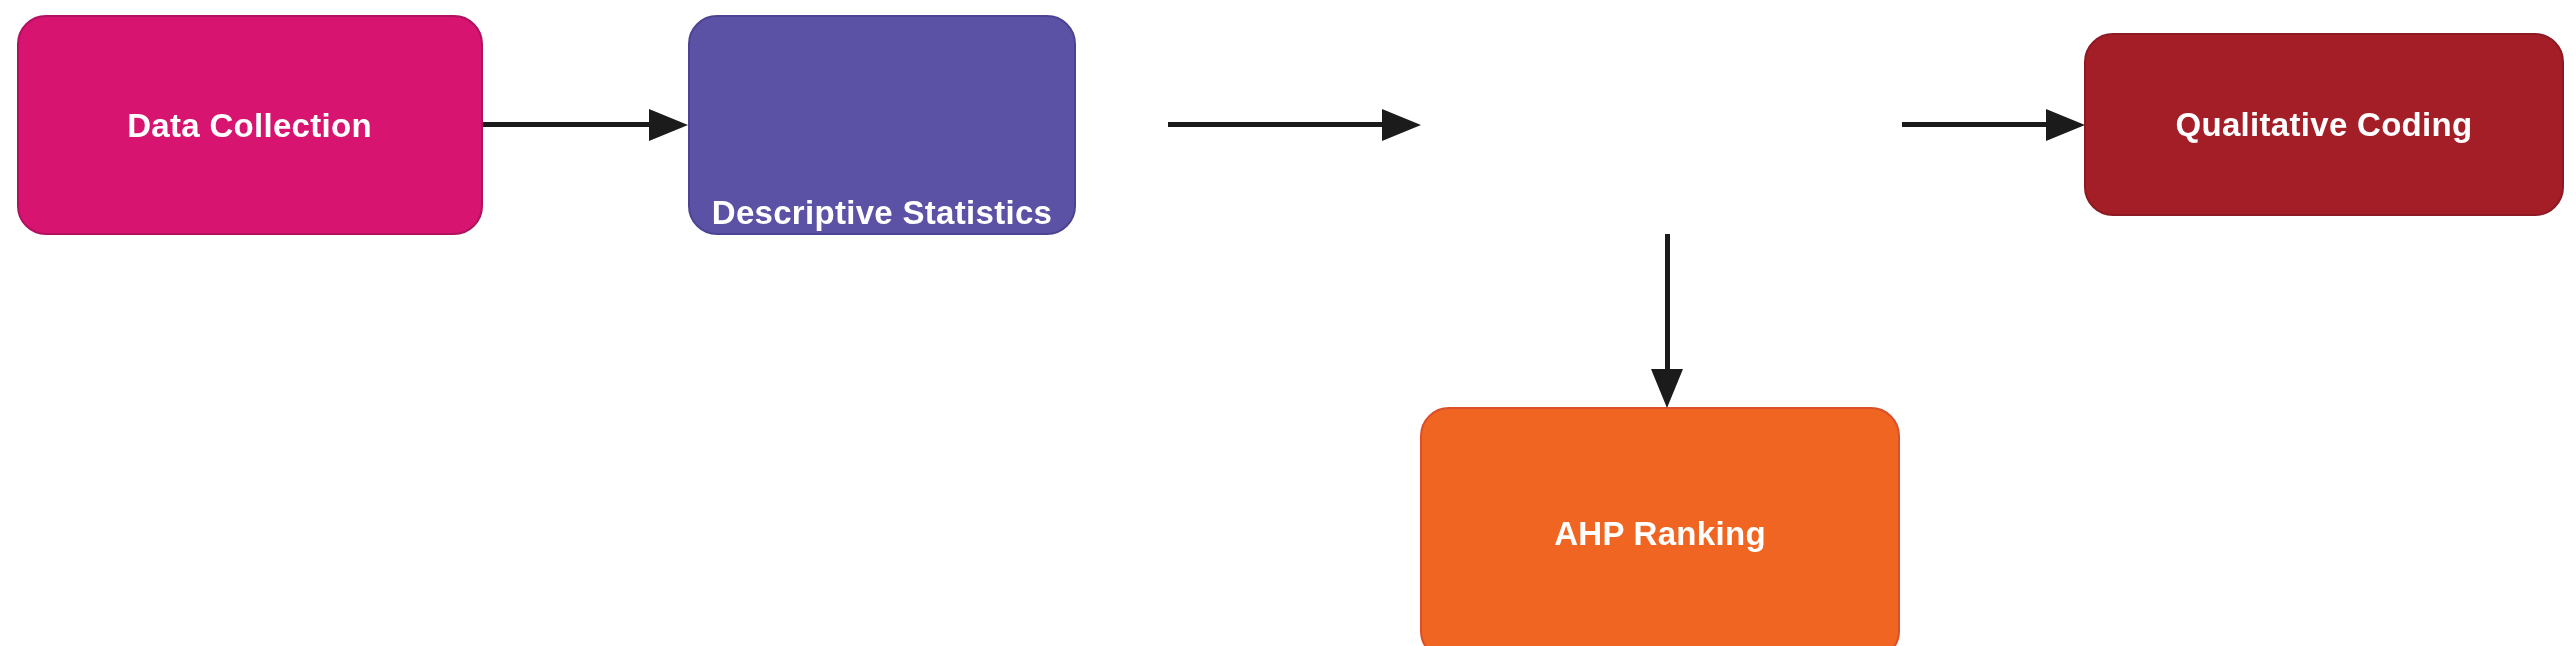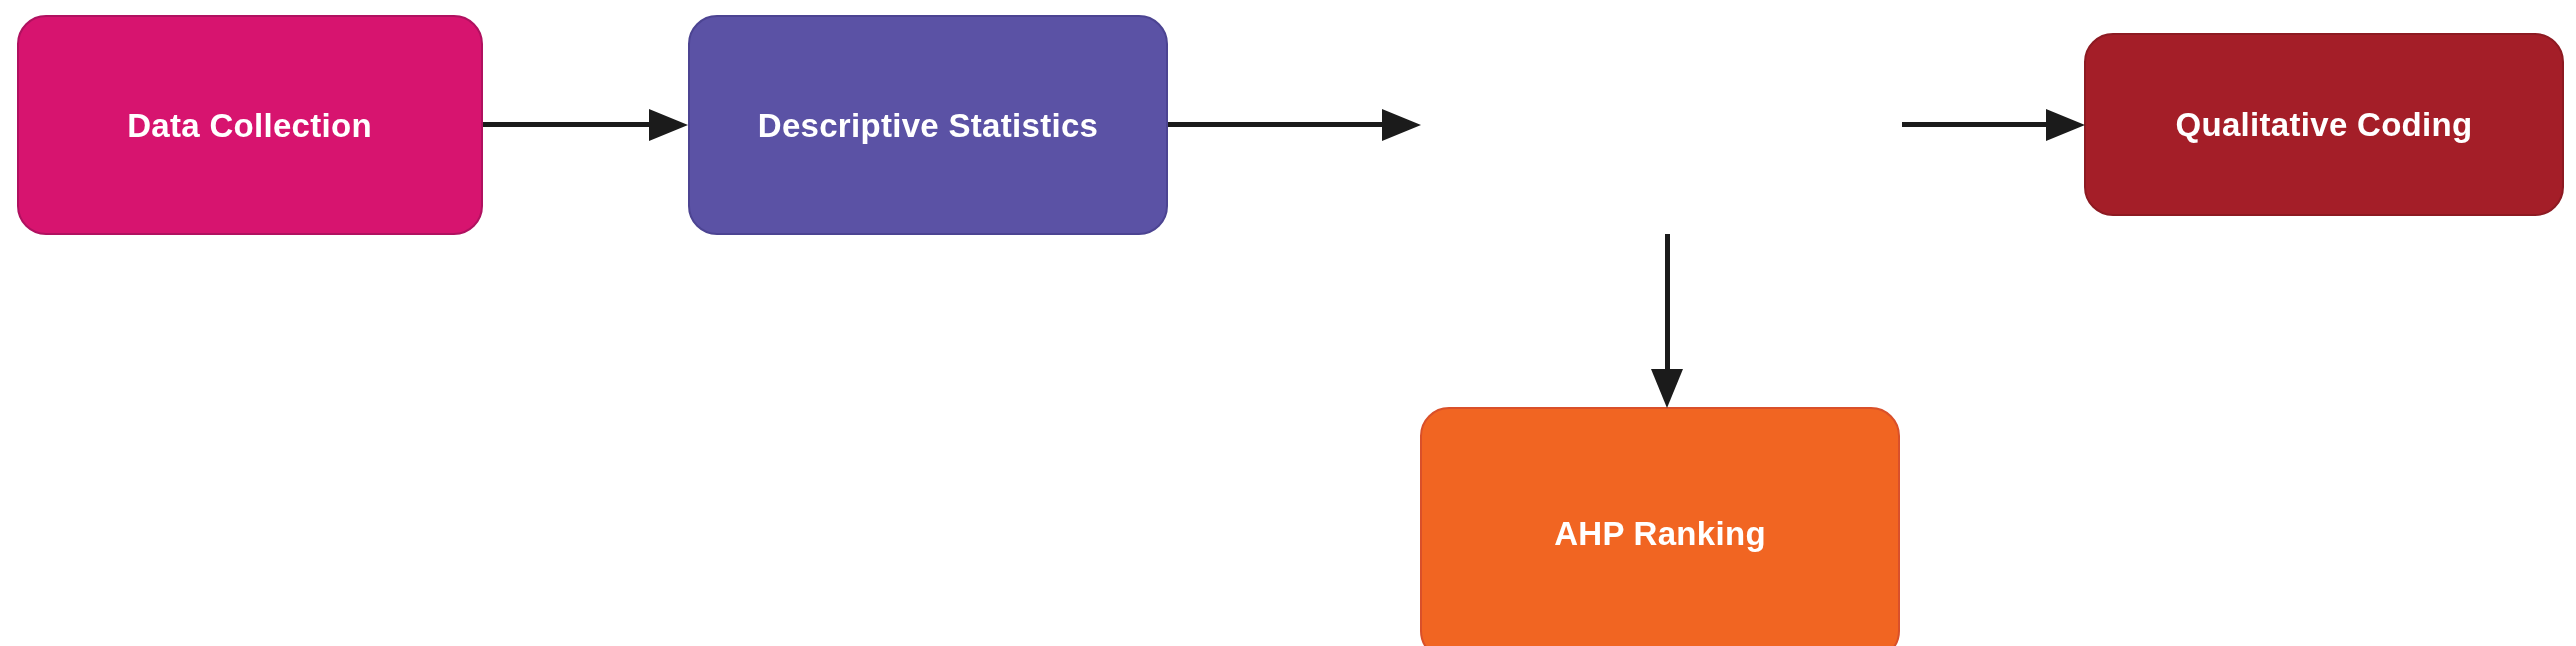--- a/index.html
+++ b/index.html
@@ -29,21 +29,21 @@
     color: #ffffff;
     font-size: 33px;
     font-weight: bold;
     line-height: 1.25;
     white-space: pre-line;
     letter-spacing: 0.3px;
     padding: 0 13.3px;
   }
   
   .node-1 { left: 16.6px;   top: 15.3px;  width: 466px; height: 220px; }
-  .node-2 { left: 688px; top: 15.3px;  width: 480px; height: 220px; }
+  .node-2 { left: 688px; top: 15.3px;  width: 388px; height: 220px; align-items: flex-end; }
   .node-3 { left: 1420px; top: 15.3px;  width: 482px; height: 220px; }
   .node-4 { left: 2084px; top: 33px;  width: 480px; height: 183px; }
   .node-5 { left: 1420px; top: 407px; width: 480px; height: 253px; }
 
   
   .shaft-h {
     position: absolute;
     height: 5.3px;
     top: 122px;
   }

